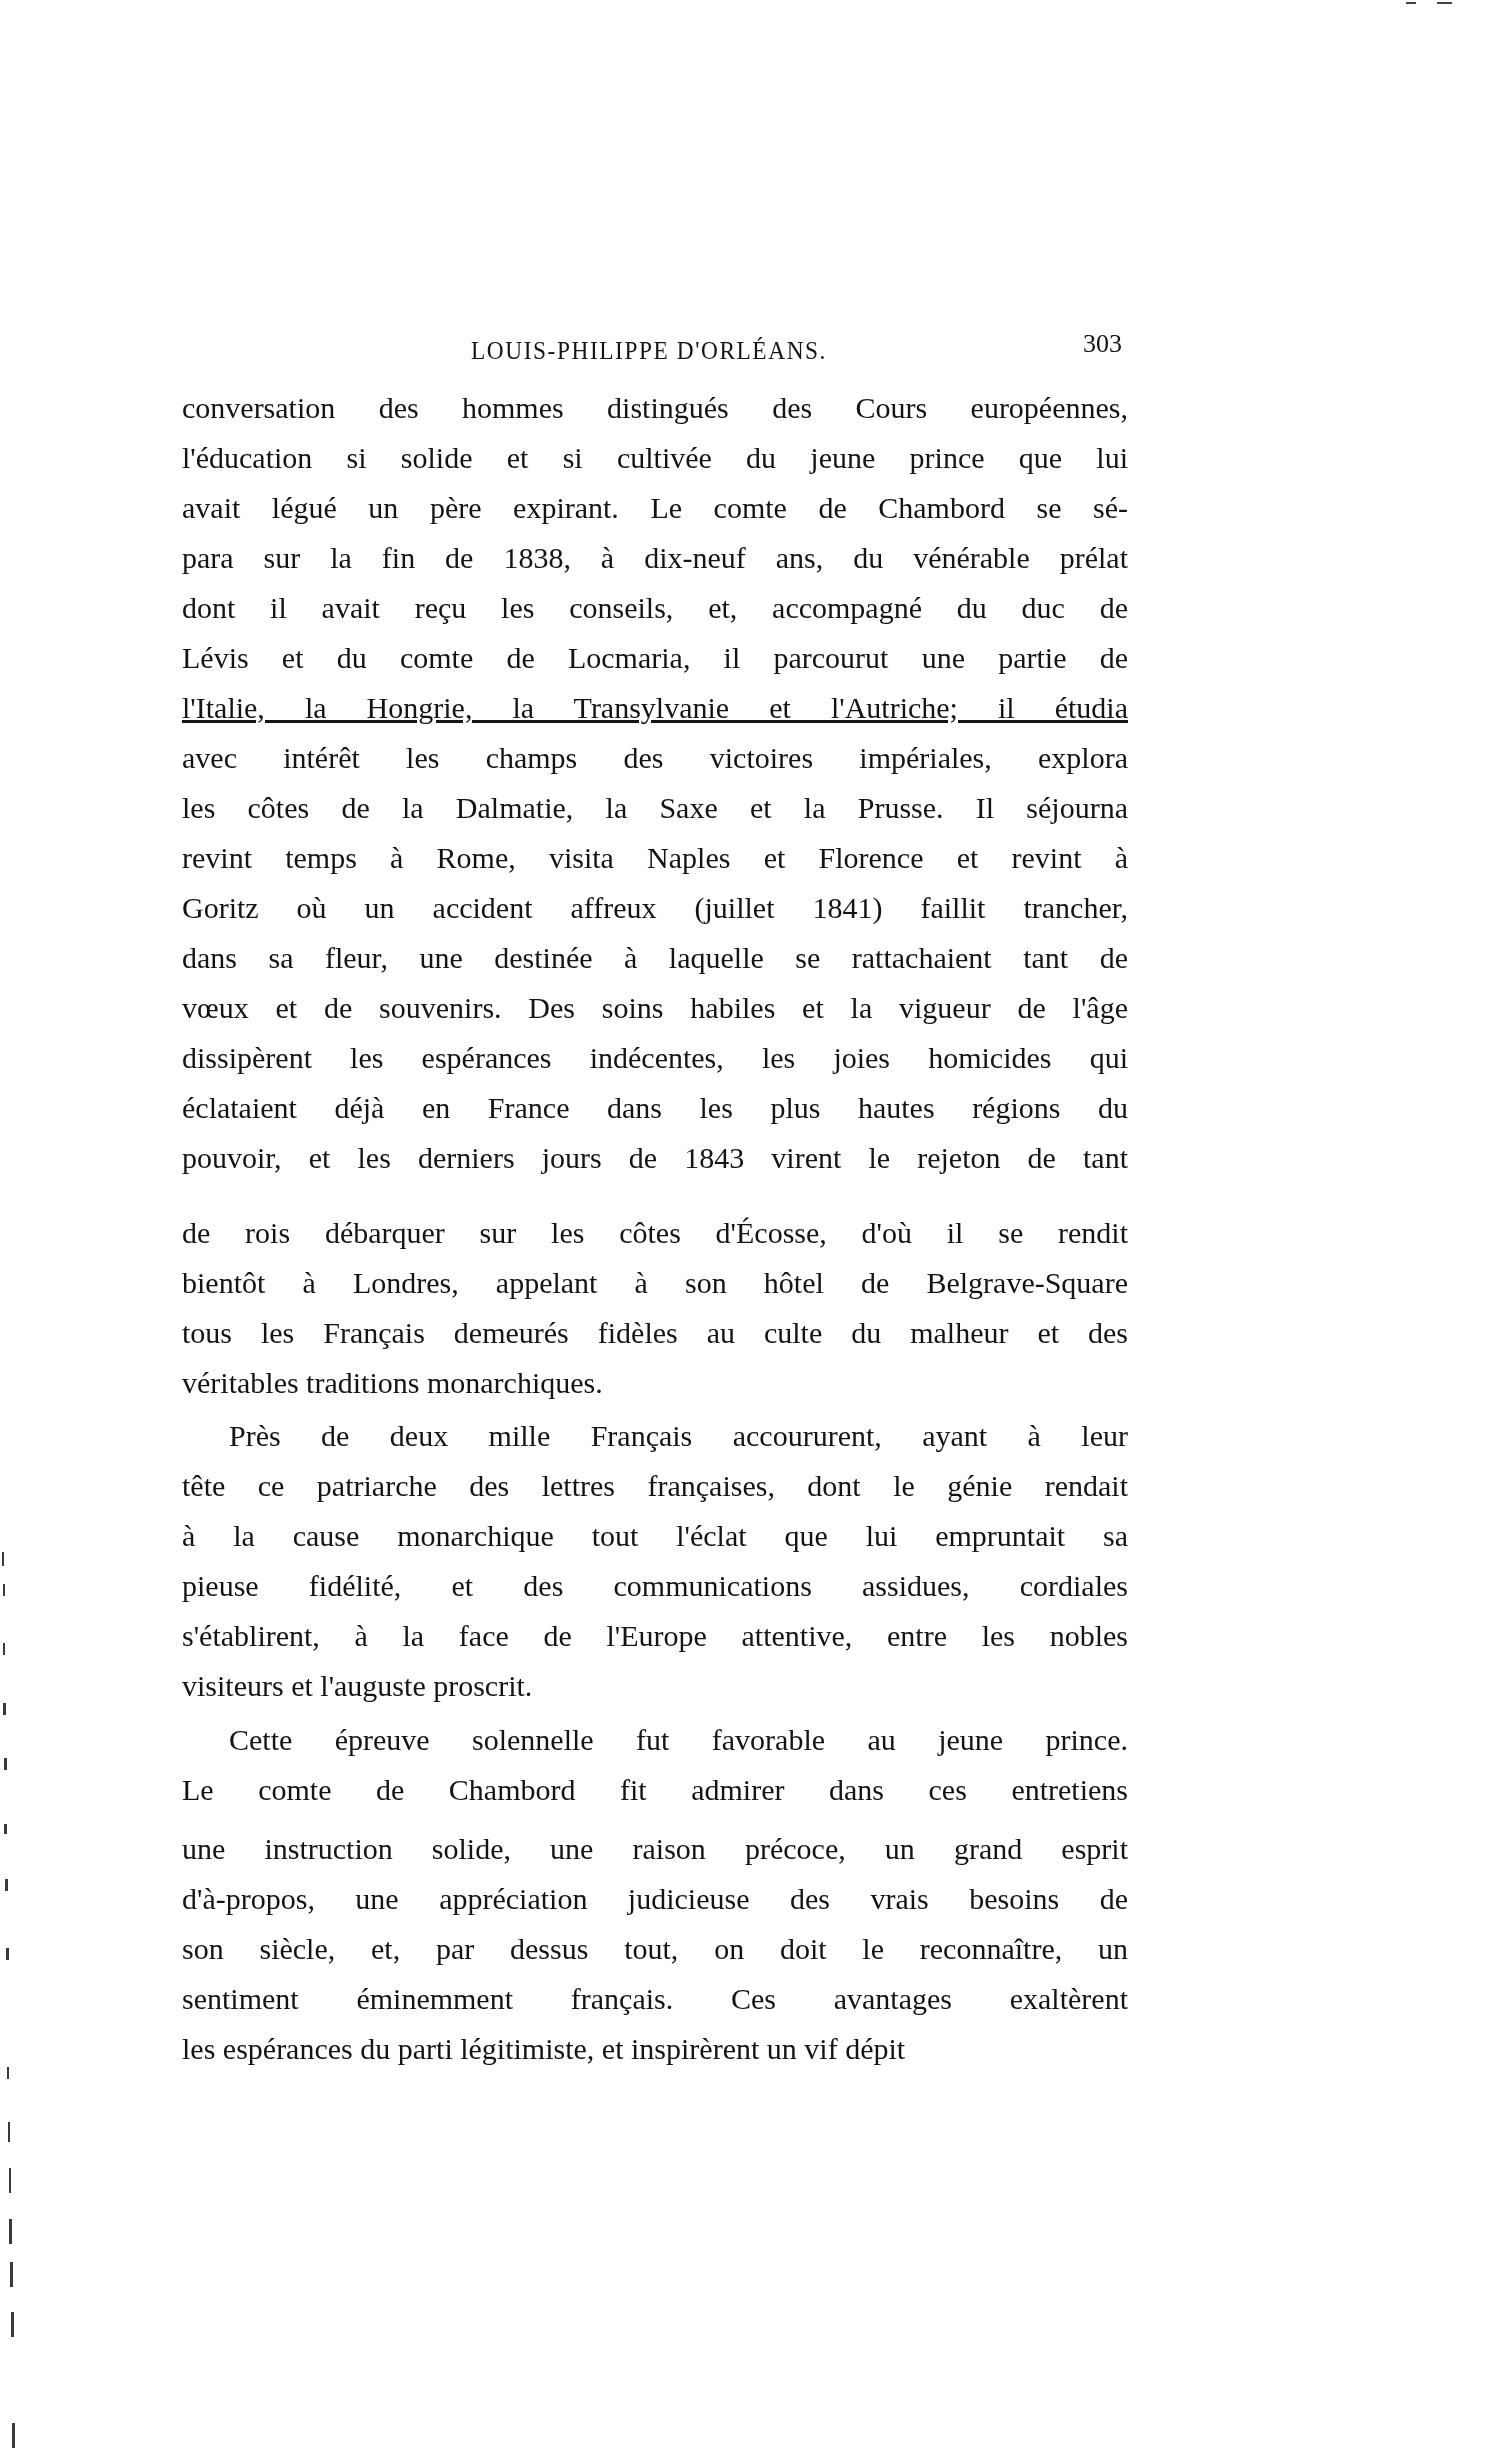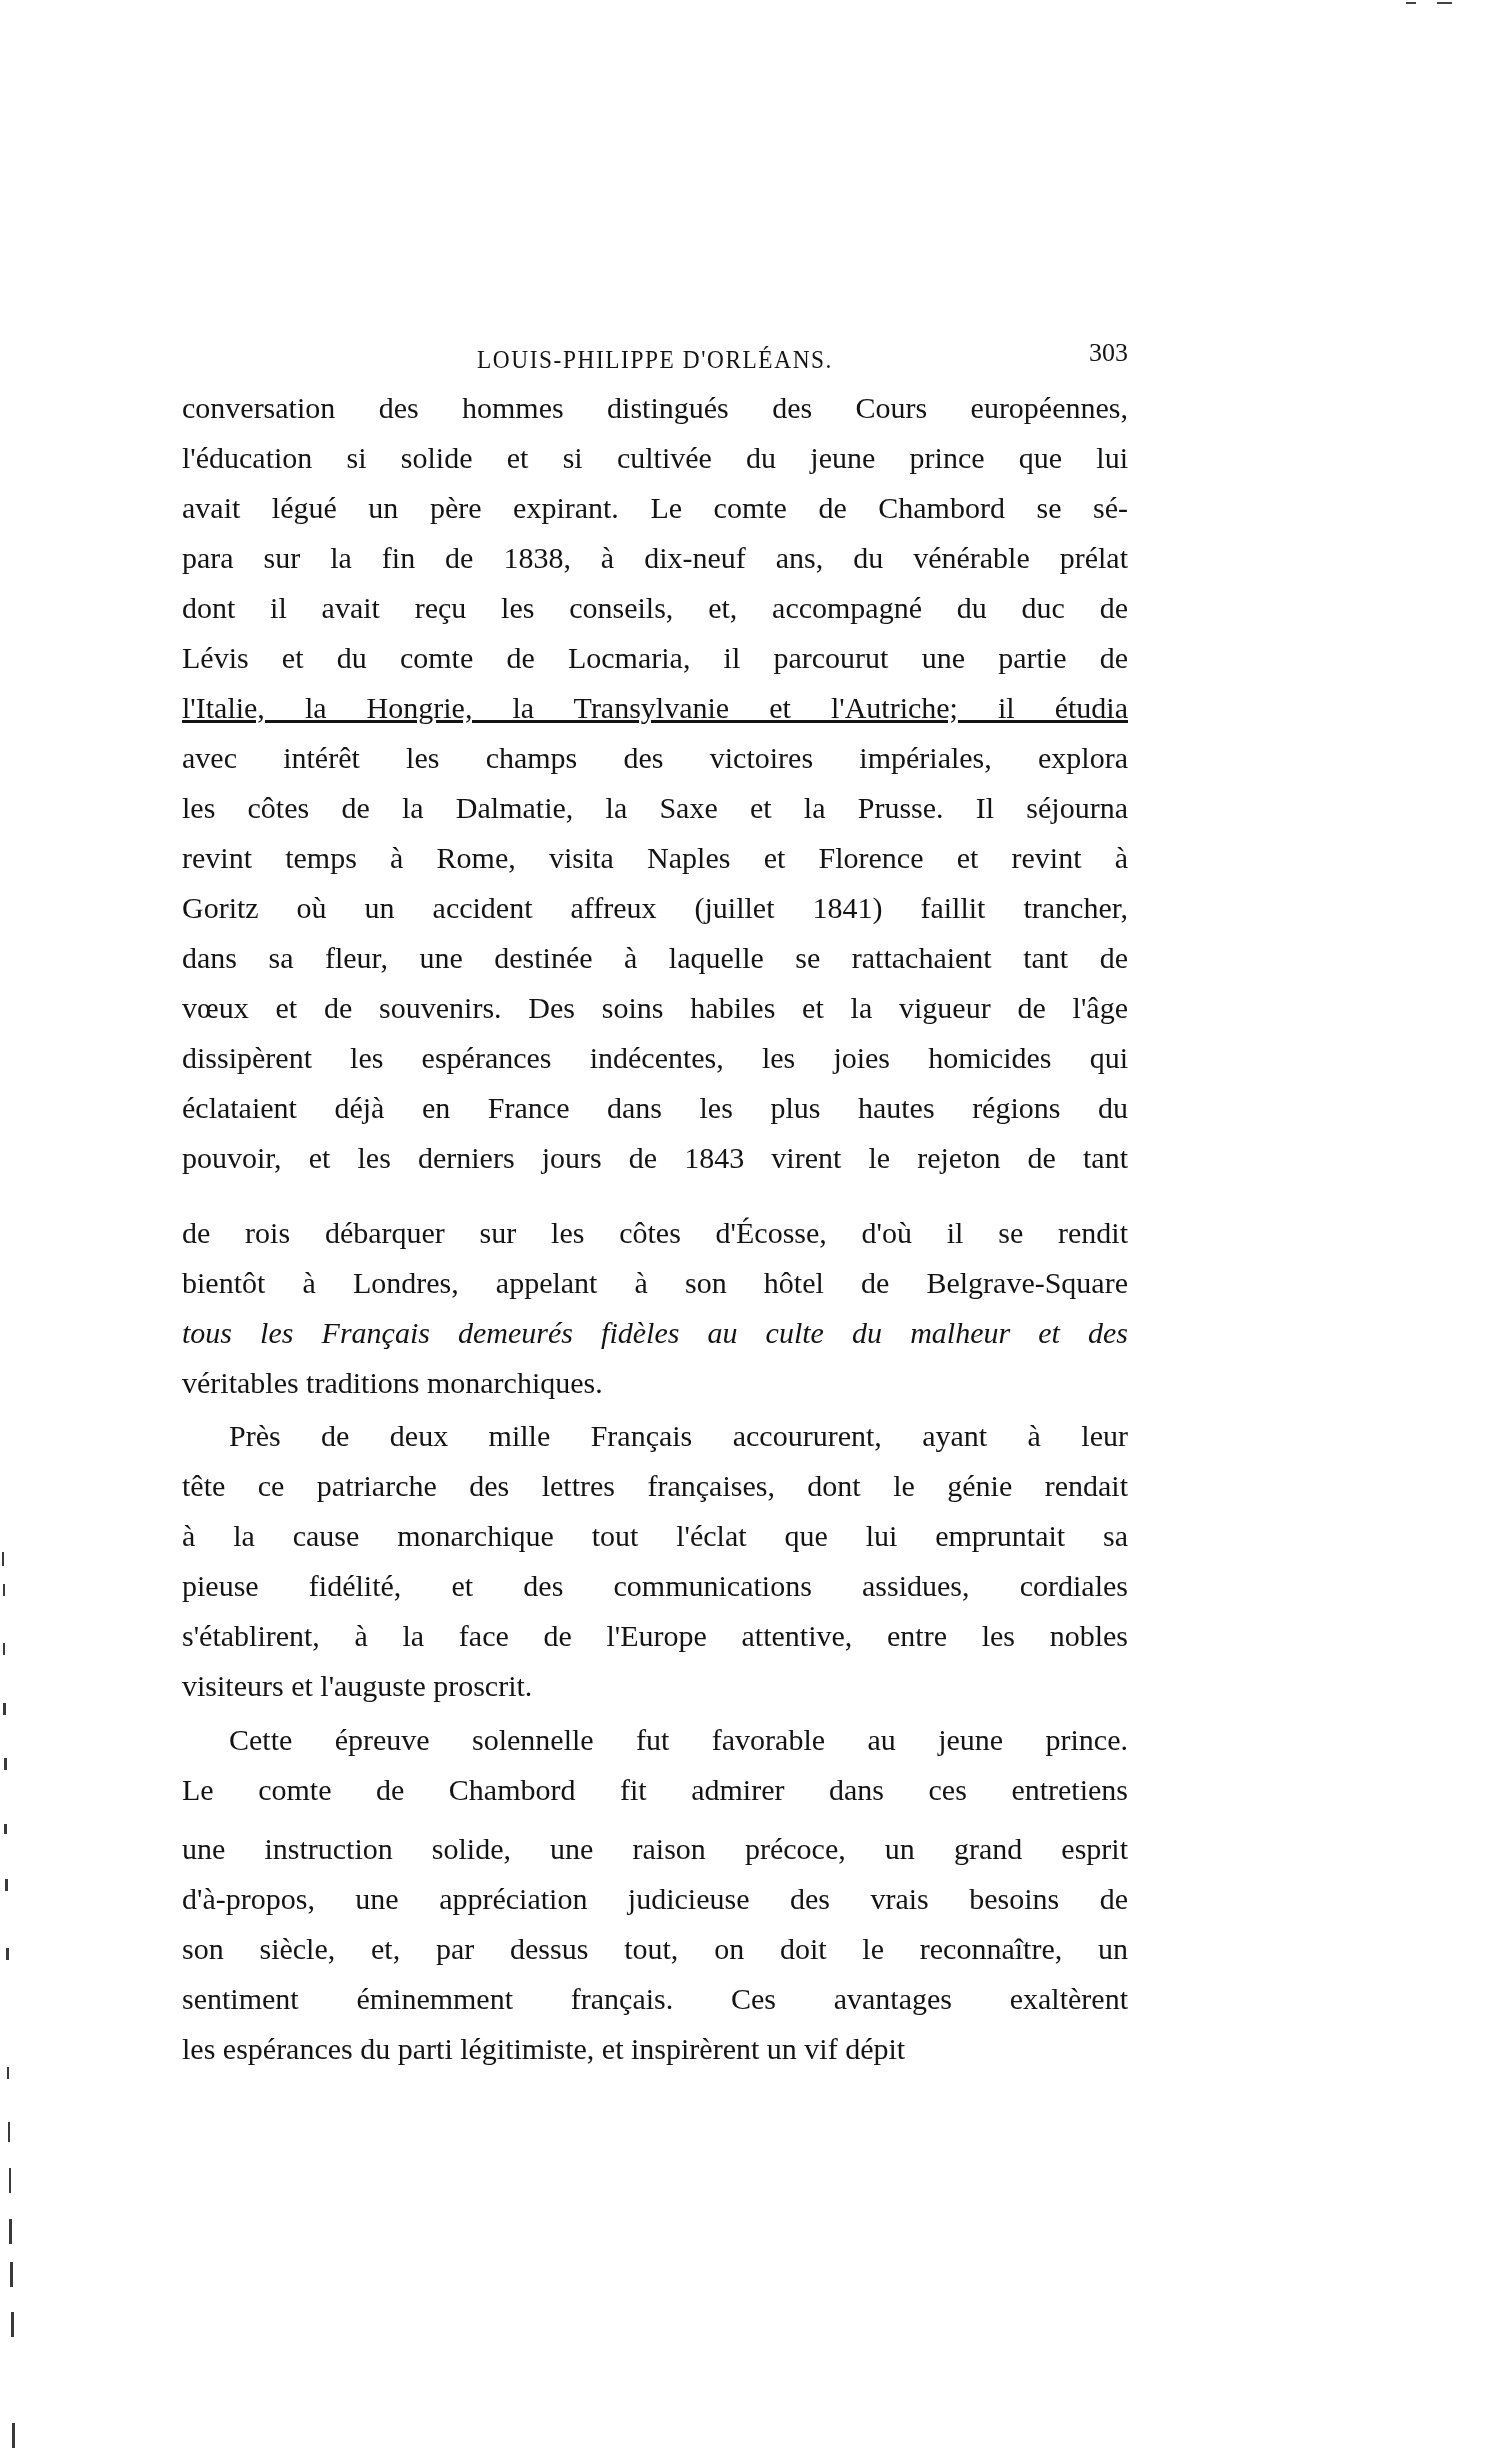--- a/index.html
+++ b/index.html
@@ -2,23 +2,22 @@
 <html style="font-size:13.6px"><head>
 <meta charset="utf-8">
 <style>
   html, body { margin: 0; padding: 0; background: #ffffff; }
   body {
     width: 1497px; height: 2462px; position: relative; overflow: hidden;
     font-family: "Liberation Serif", "DejaVu Serif", serif;
     color: #141414;
   }
   .running-head {
-    position: absolute; left: 182px; width: 946px; top: 329px;
+    position: absolute; left: 176px; width: 946px; top: 329px;
     height: 42px;
-    margin-top: 9px;
   }
   .running-title {
     position: absolute; left: 0; right: 0; text-align: center;
     font-size: 25.4px; letter-spacing: 1.7px; top: 6.8px;
     font-variant: small-caps; text-transform: uppercase;
     transform: scaleX(0.92);
   }
   .page-number {
     position: absolute; right: 0; top: 0; font-size: 26px;
   }
@@ -80,21 +79,21 @@
       <span class="line" style="width: 946px; box-sizing: border-box;">les côtes de la Dalmatie, la Saxe et la Prusse. Il séjourna</span>
       <span class="line" style="width: 946px; box-sizing: border-box;">revint temps à Rome, visita Naples et Florence et revint à</span>
       <span class="line" style="width: 946px; box-sizing: border-box;">Goritz où un accident affreux (juillet 1841) faillit trancher,</span>
       <span class="line" style="width: 946px; box-sizing: border-box;">dans sa fleur, une destinée à laquelle se rattachaient tant de</span>
       <span class="line" style="width: 946px; box-sizing: border-box;">vœux et de souvenirs. Des soins habiles et la vigueur de l'âge</span>
       <span class="line" style="width: 946px; box-sizing: border-box;">dissipèrent les espérances indécentes, les joies homicides qui</span>
       <span class="line" style="width: 946px; box-sizing: border-box;">éclataient déjà en France dans les plus hautes régions du</span>
       <span class="line" style="width: 946px; box-sizing: border-box;">pouvoir, et les derniers jours de 1843 virent le rejeton de tant</span>
       <span class="line" style="width: 946px; box-sizing: border-box; margin-top: 25px;">de rois débarquer sur les côtes d'Écosse, d'où il se rendit</span>
       <span class="line" style="width: 946px; box-sizing: border-box;">bientôt à Londres, appelant à son hôtel de Belgrave-Square</span>
-      <span class="line" style="width: 946px; box-sizing: border-box; font-style: italic;">tous les Français demeurés fidèles au culte du malheur et des</span>
+      <span class="line" style="width: 946px; box-sizing: border-box;">tous les Français demeurés fidèles au culte du malheur et des</span>
       <span class="line last" style="width: 946px; box-sizing: border-box;">véritables traditions monarchiques.</span>
     </div>
     <div class="para-gap"></div>
     <div class="paragraph">
       <span class="line indent" style="width: 946px; box-sizing: border-box;">Près de deux mille Français accoururent, ayant à leur</span>
       <span class="line" style="width: 946px; box-sizing: border-box;">tête ce patriarche des lettres françaises, dont le génie rendait</span>
       <span class="line" style="width: 946px; box-sizing: border-box;">à la cause monarchique tout l'éclat que lui empruntait sa</span>
       <span class="line" style="width: 946px; box-sizing: border-box;">pieuse fidélité, et des communications assidues, cordiales</span>
       <span class="line" style="width: 946px; box-sizing: border-box;">s'établirent, à la face de l'Europe attentive, entre les nobles</span>
       <span class="line last" style="width: 946px; box-sizing: border-box;">visiteurs et l'auguste proscrit.</span>

